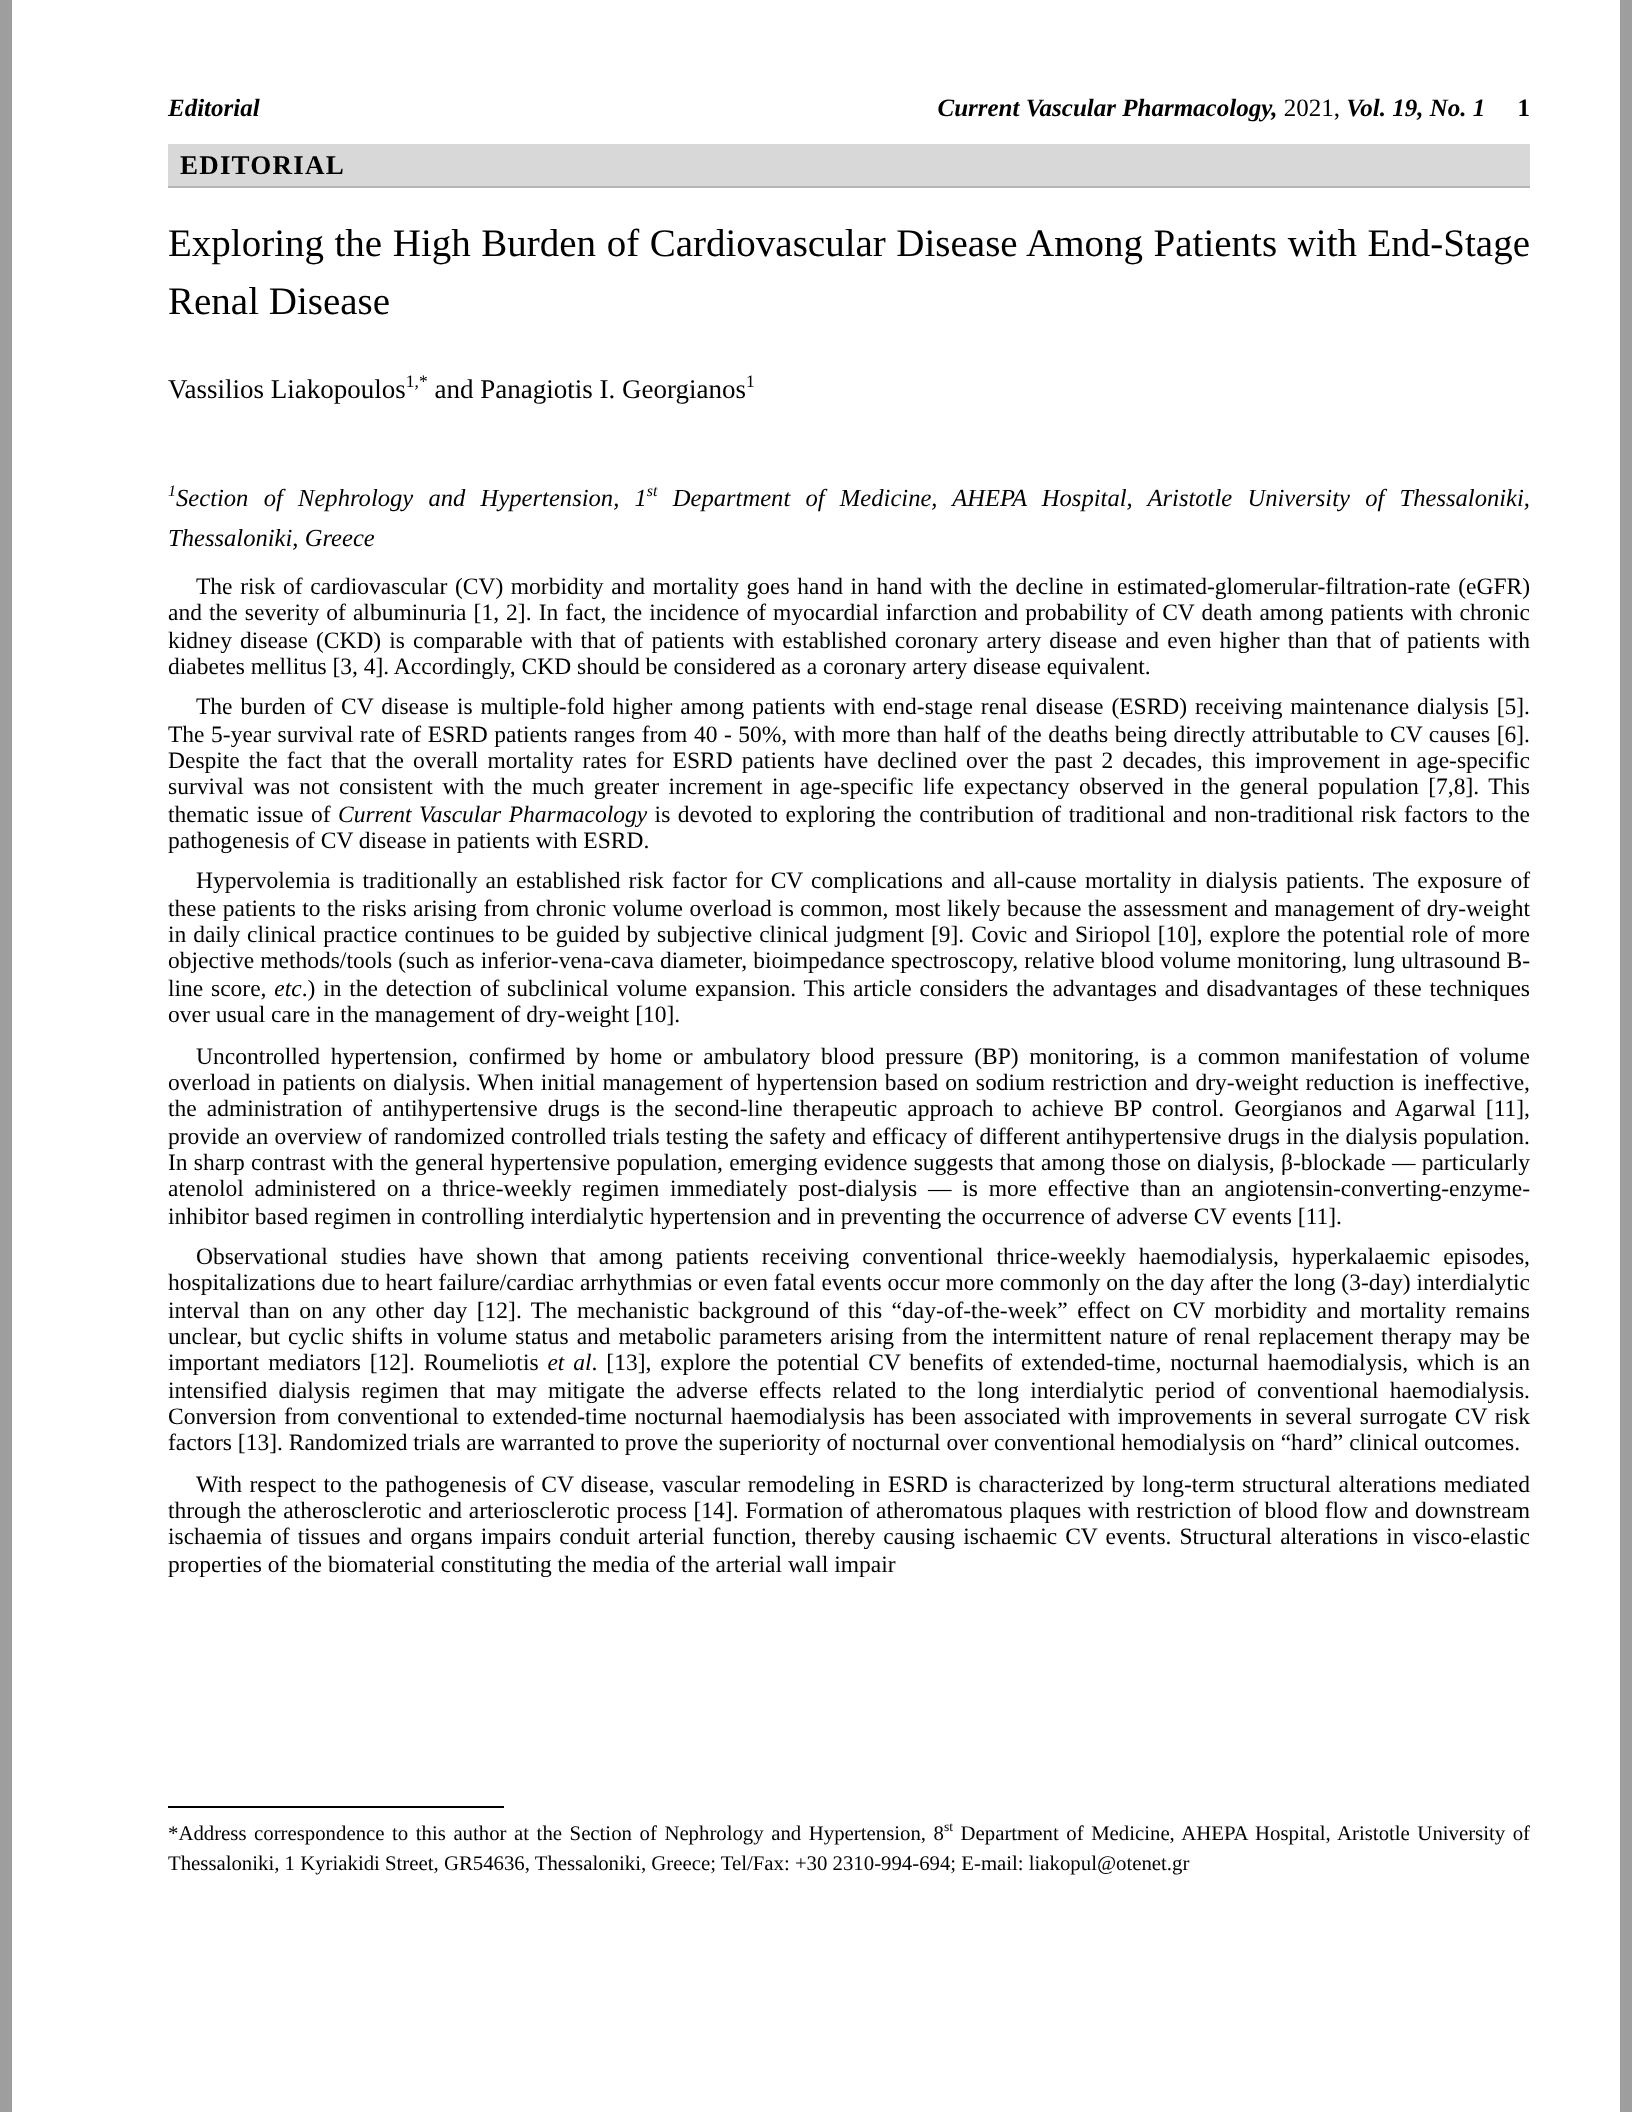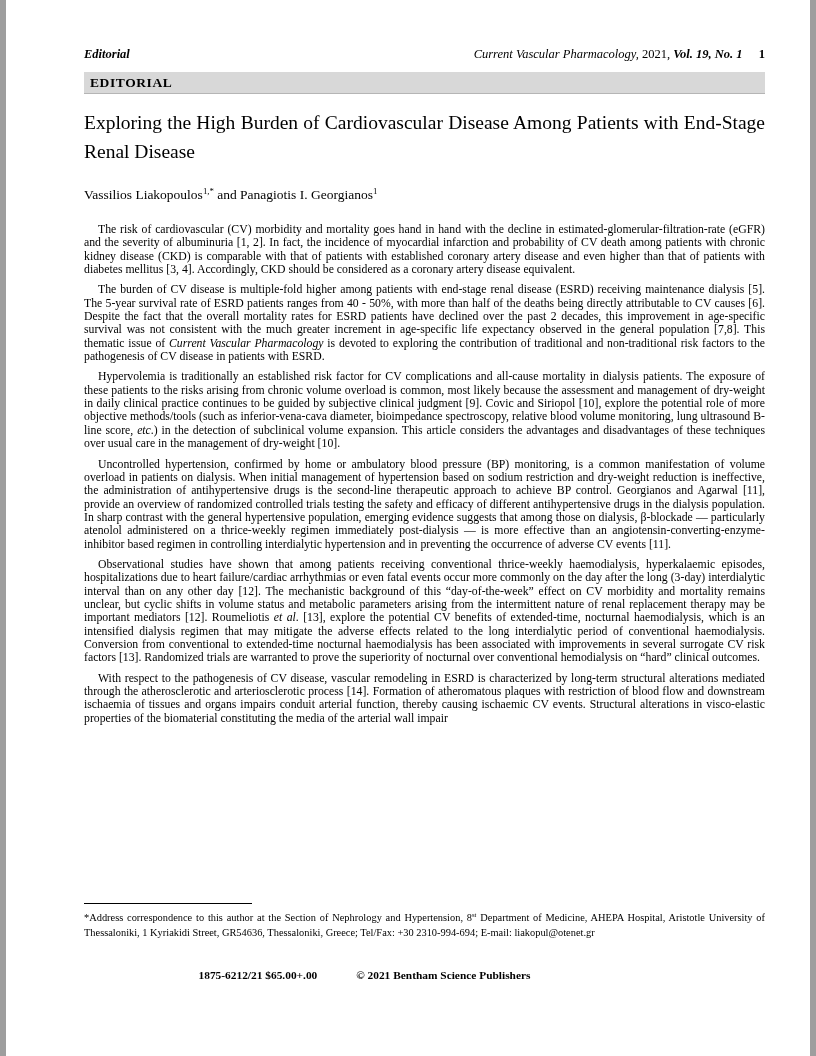--- a/index.html
+++ b/index.html
@@ -47,21 +47,21 @@
     font-size: 13.5px;
     line-height: 17px;
   }
   .affiliation {
     margin-top: 36px;
     font-size: 12.3px;
     line-height: 20px;
     text-align: justify;
   }
   .body {
-    margin-top: 20px;
+    margin-top: 8px;
     font-size: 11.75px;
     line-height: 13.35px;
     text-align: justify;
   }
   .body p {
     margin: 0 0 7px 0;
     text-indent: 14px;
   }
   sup { font-size: 0.65em; line-height: 0; vertical-align: super; }
   .footnote {
@@ -91,46 +91,43 @@
   .footer .issn { margin-right: 36px; }
 </style>
 </head>
 <body>
 
 <div class="page">
 
   <div class="header">
     <span class="hdr-left"><span style="font-style: italic; font-weight: bold;">Editorial</span></span>
     <span class="hdr-right">
-      <span><span style="font-style: italic; font-weight: normal; text-align: center;">Current Vascular Pharmacology, </span><span style="font-weight: normal;">2021, </span><span style="font-style: italic; font-weight: bold; margin-top: 23px;">Vol. 19, No. 1</span></span>
+      <span><span style="font-style: italic; font-weight: bold; text-align: center;">Current Vascular Pharmacology, </span><span style="font-weight: normal;">2021, </span><span style="font-style: italic; font-weight: bold; margin-top: 23px;">Vol. 19, No. 1</span></span>
       <span class="pgnum">1</span>
     </span>
   </div>
 
   <div class="section-bar">
     <span>EDITORIAL</span>
   </div>
 
   <h1 class="title">Exploring the High Burden of Cardiovascular Disease Among Patients with End-Stage Renal Disease</h1>
 
   <div class="authors"><span>Vassilios Liakopoulos</span><sup>1,*</sup><span> and Panagiotis I. Georgianos</span><sup>1</sup></div>
 
+  <div class="affiliation"><sup style="font-style: italic;">1</sup><span style="font-style: italic;">Section of Nephrology and Hypertension, 1</span><sup style="font-style: italic;">st</sup><span style="font-style: italic;"> Department of Medicine, AHEPA Hospital, Aristotle University of Thessaloniki, Thessaloniki, Greece</span></div>
 
   <div class="body">
     <p><span>The risk of cardiovascular (CV) morbidity and mortality goes hand in hand with the decline in estimated-glomerular-filtration-rate (eGFR) and the severity of albuminuria [1, 2]. In fact, the incidence of myocardial infarction and probability of CV death among patients with chronic kidney disease (CKD) is comparable with that of patients with established coronary artery disease and even higher than that of patients with diabetes mellitus [3, 4]. Accordingly, CKD should be considered as a coronary artery disease equivalent.</span></p>
     <p><span>The burden of CV disease is multiple-fold higher among patients with end-stage renal disease (ESRD) receiving maintenance dialysis [5]. The 5-year survival rate of ESRD patients ranges from 40 - 50%, with more than half of the deaths being directly attributable to CV causes [6]. Despite the fact that the overall mortality rates for ESRD patients have declined over the past 2 decades, this improvement in age-specific survival was not consistent with the much greater increment in age-specific life expectancy observed in the general population [7,8]. This thematic issue of </span><span style="font-style: italic;">Current Vascular Pharmacology</span><span> is devoted to exploring the contribution of traditional and non-traditional risk factors to the pathogenesis of CV disease in patients with ESRD.</span></p>
     <p><span>Hypervolemia is traditionally an established risk factor for CV complications and all-cause mortality in dialysis patients. The exposure of these patients to the risks arising from chronic volume overload is common, most likely because the assessment and management of dry-weight in daily clinical practice continues to be guided by subjective clinical judgment [9]. Covic and Siriopol [10], explore the potential role of more objective methods/tools (such as inferior-vena-cava diameter, bioimpedance spectroscopy, relative blood volume monitoring, lung ultrasound B-line score, </span><span style="font-style: italic;">etc</span><span>.) in the detection of subclinical volume expansion. This article considers the advantages and disadvantages of these techniques over usual care in the management of dry-weight [10].</span></p>
     <p><span>Uncontrolled hypertension, confirmed by home or ambulatory blood pressure (BP) monitoring, is a common manifestation of volume overload in patients on dialysis. When initial management of hypertension based on sodium restriction and dry-weight reduction is ineffective, the administration of antihypertensive drugs is the second-line therapeutic approach to achieve BP control. Georgianos and Agarwal [11], provide an overview of randomized controlled trials testing the safety and efficacy of different antihypertensive drugs in the dialysis population. In sharp contrast with the general hypertensive population, emerging evidence suggests that among those on dialysis, β-blockade — particularly atenolol administered on a thrice-weekly regimen immediately post-dialysis — is more effective than an angiotensin-converting-enzyme-inhibitor based regimen in controlling interdialytic hypertension and in preventing the occurrence of adverse CV events [11].</span></p>
     <p><span>Observational studies have shown that among patients receiving conventional thrice-weekly haemodialysis, hyperkalaemic episodes, hospitalizations due to heart failure/cardiac arrhythmias or even fatal events occur more commonly on the day after the long (3-day) interdialytic interval than on any other day [12]. The mechanistic background of this “day-of-the-week” effect on CV morbidity and mortality remains unclear, but cyclic shifts in volume status and metabolic parameters arising from the intermittent nature of renal replacement therapy may be important mediators [12]. Roumeliotis </span><span style="font-style: italic;">et al</span><span>. [13], explore the potential CV benefits of extended-time, nocturnal haemodialysis, which is an intensified dialysis regimen that may mitigate the adverse effects related to the long interdialytic period of conventional haemodialysis. Conversion from conventional to extended-time nocturnal haemodialysis has been associated with improvements in several surrogate CV risk factors [13]. Randomized trials are warranted to prove the superiority of nocturnal over conventional hemodialysis on “hard” clinical outcomes.</span></p>
     <p><span>With respect to the pathogenesis of CV disease, vascular remodeling in ESRD is characterized by long-term structural alterations mediated through the atherosclerotic and arteriosclerotic process [14]. Formation of atheromatous plaques with restriction of blood flow and downstream ischaemia of tissues and organs impairs conduit arterial function, thereby causing ischaemic CV events. Structural alterations in visco-elastic properties of the biomaterial constituting the media of the arterial wall impair</span></p>
   </div>
 
   <div class="footnote">
     <div class="fn-rule"></div>
     <div class="fn-text"><span>*Address correspondence to this author at the Section of Nephrology and Hypertension, 8</span><sup>st</sup><span> Department of Medicine, AHEPA Hospital, Aristotle University of Thessaloniki, 1 Kyriakidi Street, GR54636, Thessaloniki, Greece; Tel/Fax: +30 2310-994-694; E-mail: liakopul@otenet.gr</span></div>
   </div>
 
-  <div class="footer">
-    <span class="issn">1875-6212/21 $65.00+.00</span>
-    <span>© 2021 Bentham Science Publishers</span>
-  </div>
 
 </div>
 
 </body></html>

